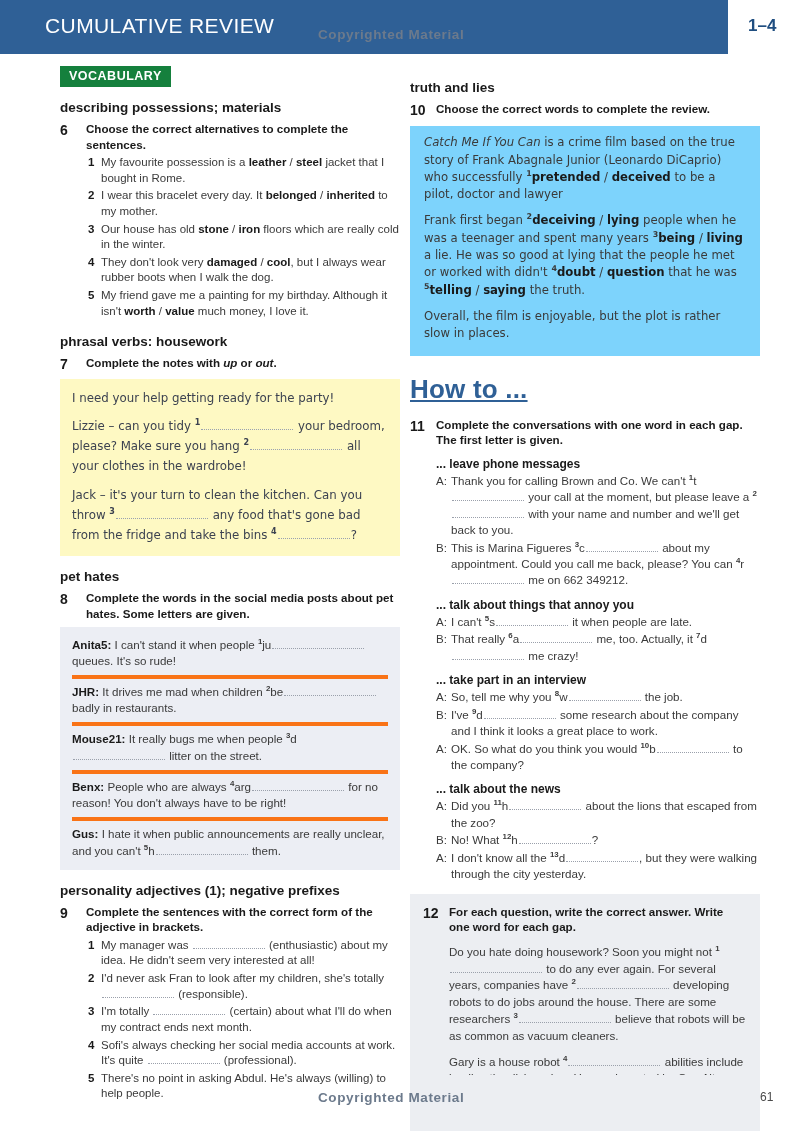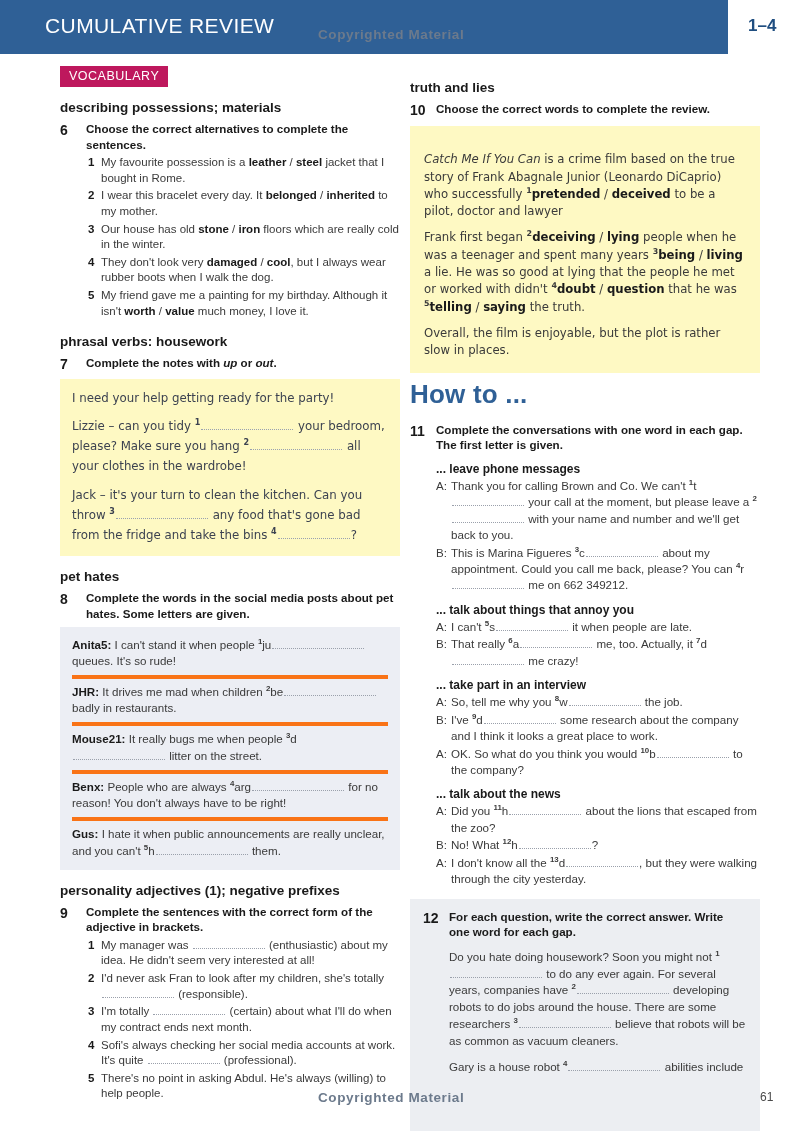--- a/index.html
+++ b/index.html
@@ -38,31 +38,31 @@
   .col-left {
     position: absolute; left: 60px; top: 66px; width: 340px;
   }
   .col-right {
     position: absolute; left: 410px; top: 66px; width: 350px;
   }
 
   
   .badge {
     display: inline-block;
-    background: #be185d; color: #fff;
-    font-size: 12.5px; font-weight: normal; letter-spacing: .5px;
+    background: #15803d; color: #fff;
+    font-size: 12.5px; font-weight: bold; letter-spacing: .5px;
     padding: 3px 9px 4px;
   }
   .sec-head {
     font-size: 13.5px; font-weight: bold; color: #1a1a1a;
     margin: 13px 0 6px;
   }
   .howto {
     font-size: 26px; font-weight: bold; color: #2f6096;
-    letter-spacing: .2px; margin: 6px 0 12px;
+    letter-spacing: .2px; margin: 18px 0 12px; text-decoration: underline;
   }
   .ex { display: flex; margin-bottom: 4px; }
   .ex-num {
     width: 26px; flex: 0 0 26px;
     font-size: 14px; font-weight: bold; color: #1a1a1a;
     line-height: 1.3;
   }
   .ex-body { flex: 1; }
   .rubric {
     font-size: 11.6px; font-weight: bold; color: #1a1a1a;
@@ -116,22 +116,22 @@
   .post {
     font-size: 11.6px; line-height: 1.4; color: #3a3a3a;
     padding: 5px 0 6px;
     border-bottom: 4px solid #f97316;
   }
   .post:first-child { padding-top: 1px; }
   .post:last-child { border-bottom: none; padding-bottom: 1px; }
   .post .who { font-weight: bold; color: #1a1a1a; }
 
   .box-grey {
-    background: #fef9c3;
-    padding: 25px 14px 13px;
+    background: #7dd3fc;
+    padding: 8px 14px 13px;
     margin-top: 7px;
     font-family: "DejaVu Sans", sans-serif;
     font-size: 11.7px;
     line-height: 1.48;
     color: #3a3a3a;
   }
   .box-grey p { margin: 0 0 9px; }
   .box-grey p:last-child { margin-bottom: 0; }
   .box-grey i { font-style: italic; }
 

